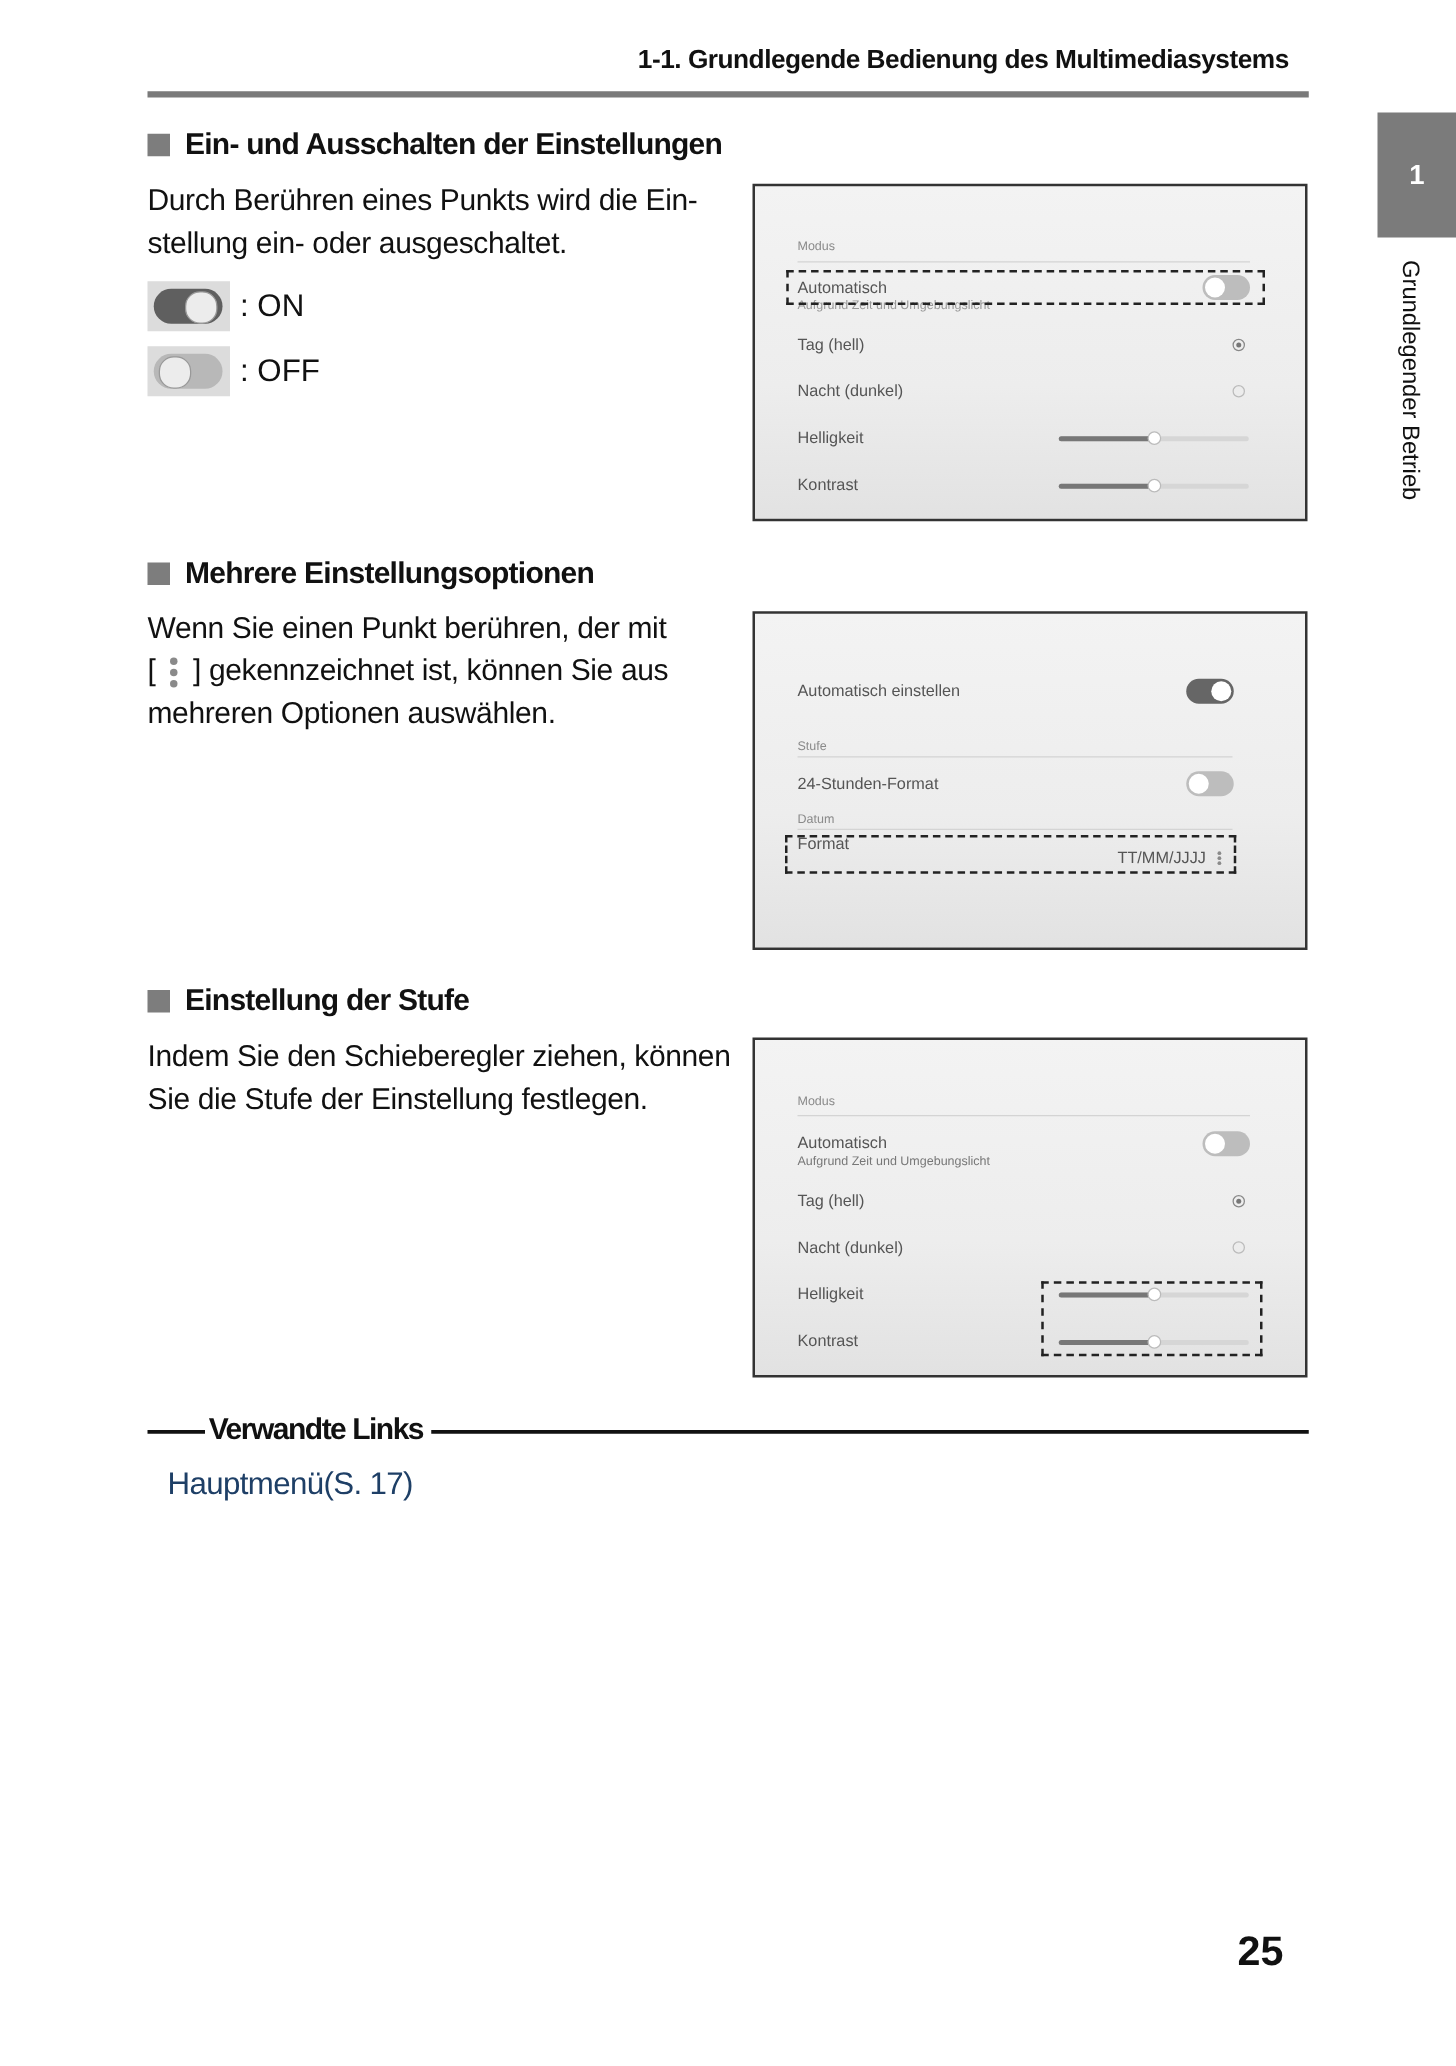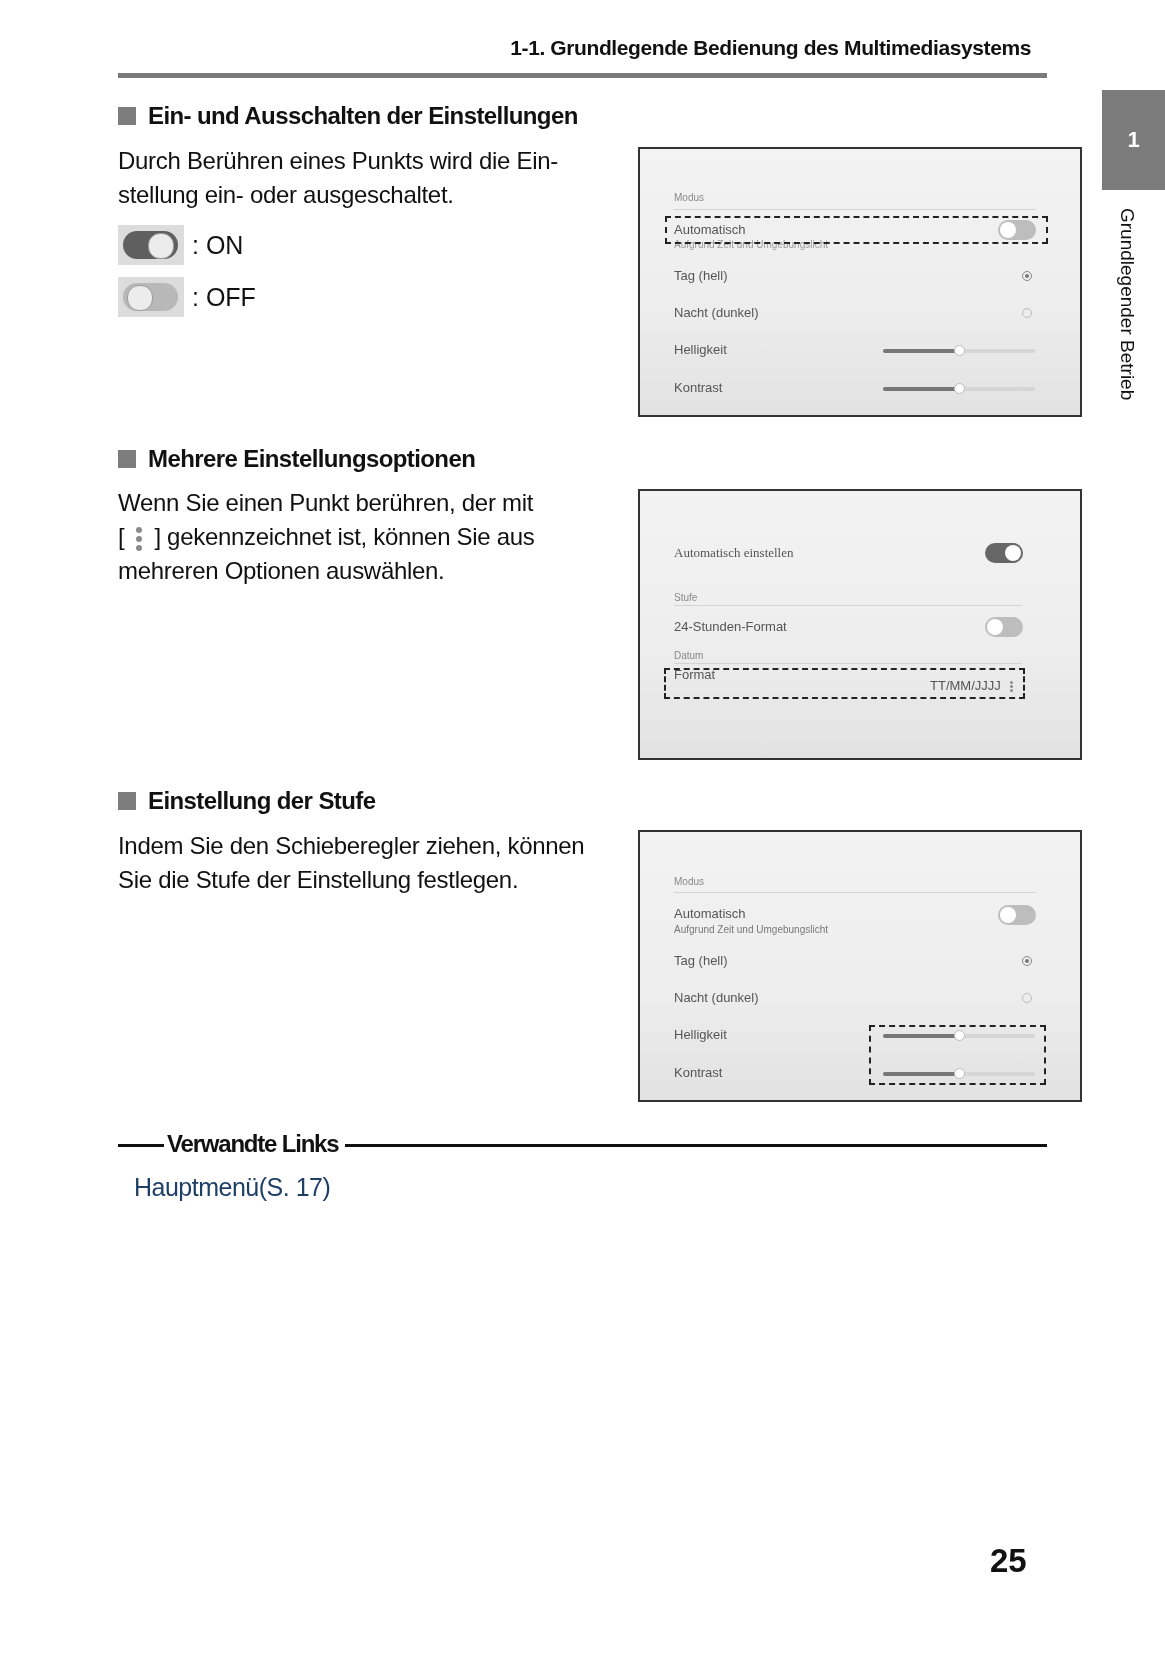--- a/index.html
+++ b/index.html
@@ -15,21 +15,21 @@
                      white-space:nowrap; font-size:19px; color:#111; }
   .sec-head { left:118px; font-size:24px; font-weight:bold; letter-spacing:-0.6px; display:flex; align-items:center; gap:12px; }
   .sq { width:18px; height:18px; background:#7d7d7d; display:inline-block; }
   .body-text { left:118px; width:470px; font-size:24px; line-height:34px; letter-spacing:-0.3px; color:#111; }
   .legend-row { left:118px; display:flex; align-items:center; gap:8px; font-size:25px; }
   .legend-sw { width:66px; height:40px; background:#dcdcdc; position:relative; }
   .legend-sw .trk { position:absolute; left:5px; top:6px; width:55px; height:28px; border-radius:14px; }
   .legend-sw .knob { position:absolute; top:8px; width:24px; height:24px; border-radius:12px; background:#ececec; border:1px solid #999; }
   .kebab { display:inline-flex; flex-direction:column; gap:3px; vertical-align:middle; margin:0 12px; }
   .kebab i { width:6px; height:6px; border-radius:3px; background:#8a8a8a; display:block; }
-  .screen { border:2px solid #333; background:linear-gradient(180deg,#f3f3f3 0%,#ededed 60%,#e2e2e2 100%); box-sizing:border-box;margin-left:36px; }
+  .screen { border:2px solid #333; background:linear-gradient(180deg,#f3f3f3 0%,#ededed 60%,#e2e2e2 100%); box-sizing:border-box; }
   .scr-cap { position:absolute; font-size:10px; color:#8a8a8a; }
   .scr-lbl { position:absolute; font-size:13px; color:#555; }
   .scr-sub { position:absolute; font-size:10px; color:#777; }
   .scr-line { position:absolute; height:1px; background:#d4d4d4; }
   .tog { position:absolute; width:38px; height:20px; border-radius:10px; }
   .tog.on { background:#666; }
   .tog.off { background:#bdbdbd; }
   .tog .k { position:absolute; top:2px; width:16px; height:16px; border-radius:8px; background:#fff; }
   .tog.on .k { right:2px; }
   .tog.off .k { left:2px; }
@@ -117,21 +117,21 @@
     <span>[</span><span class="kebab">
         <i></i>
         <i></i>
         <i></i>
       </span><span>] gekennzeichnet ist, können Sie aus</span>
   </div>
   <div>mehreren Optionen auswählen.</div>
 </div>
 
 <div class="abs screen" style="left:602px; top:489px; width:444px; height:271px;">
-  <div class="scr-lbl" style="left:34px; top:54px;font-family:Liberation Serif, serif;">Automatisch einstellen</div>
+  <div class="scr-lbl" style="left:34px; top:54px;">Automatisch einstellen</div>
   <div class="tog on" style="left:345px; top:52px;">
       <div class="k"></div>
     </div>
   <div class="scr-cap" style="left:34px; top:101px;">Stufe</div>
   <div class="scr-line" style="left:34px; top:114px; width:348px;"></div>
   <div class="scr-lbl" style="left:34px; top:128px;">24-Stunden-Format</div>
   <div class="tog off" style="left:345px; top:126px;">
       <div class="k"></div>
     </div>
   <div class="scr-cap" style="left:34px; top:159px;">Datum</div>

